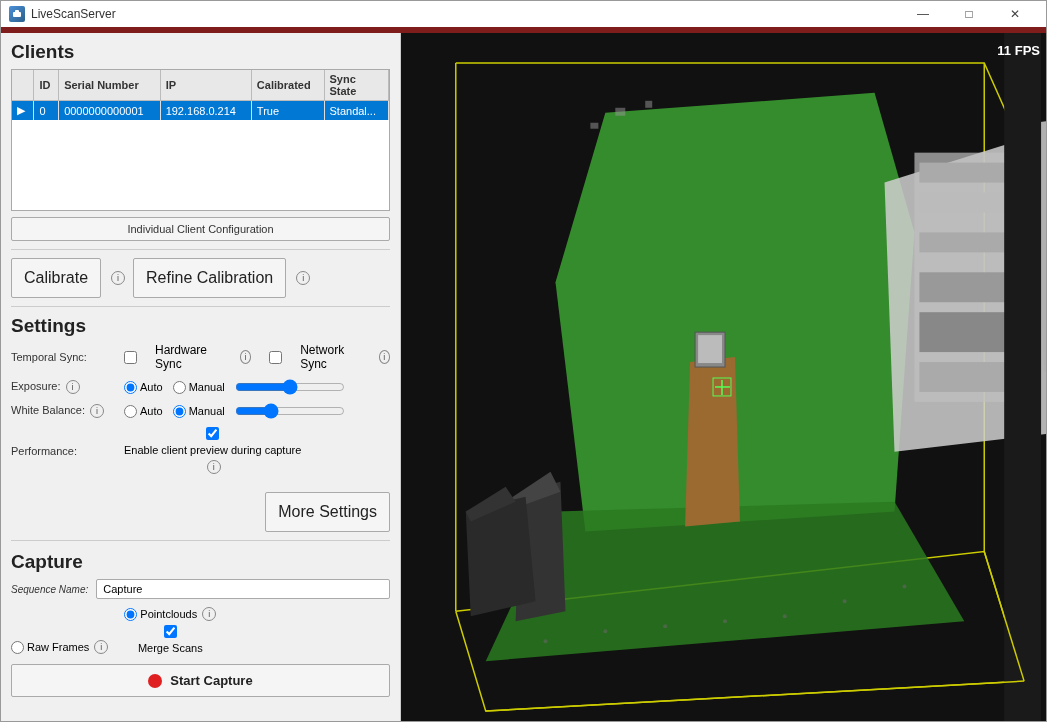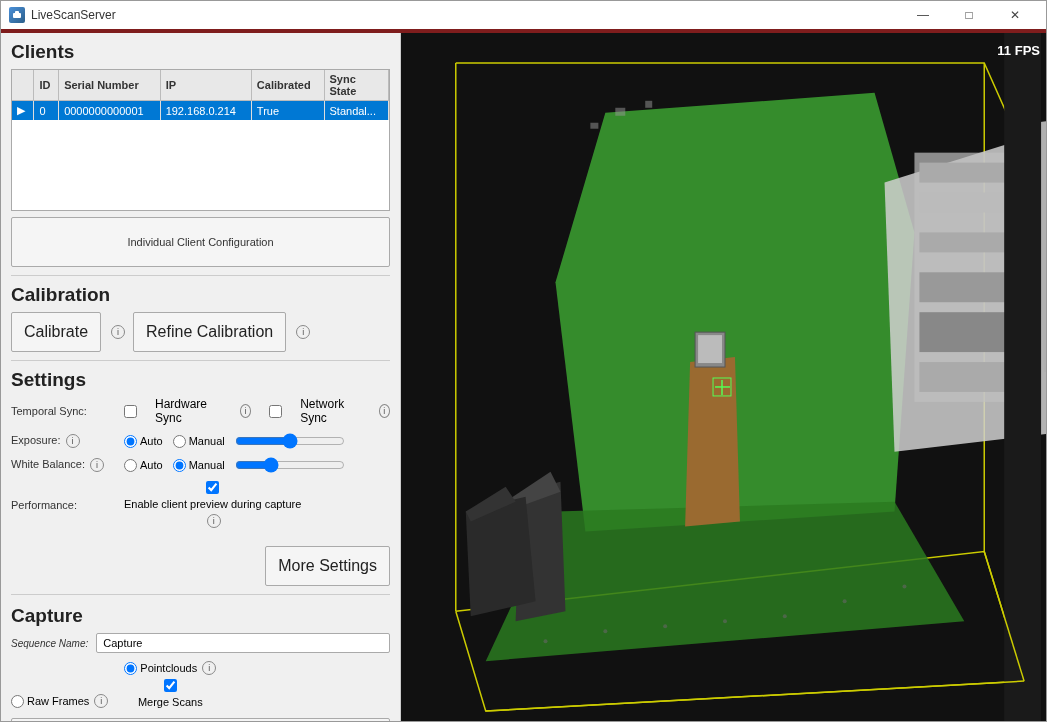--- a/index.html
+++ b/index.html
@@ -19,21 +19,21 @@
       border: 1px solid #999;
       background: #f0f0f0;
     }
     .title-bar {
       background: #ffffff;
       height: 32px;
       display: flex;
       align-items: center;
       justify-content: space-between;
       padding: 0 8px;
-      border-bottom: 4px solid #7f1d1d;
+      border-bottom: 6px solid #7f1d1d;
       flex-shrink: 0;
     }
     .title-bar-left {
       display: flex;
       align-items: center;
       gap: 6px;
     }
     .title-bar-icon {
       width: 16px;
       height: 16px;
@@ -136,21 +136,21 @@
       padding: 10px 12px;
       border: 1px solid #aaa;
       background: #f5f5f5;
       cursor: pointer;
       font-size: 16px;
       border-radius: 2px;
       color: #222;
     }
     .btn-full {
       width: 100%;
-      padding: 18px;
+      padding: 5px;
       border: 1px solid #aaa;
       background: #f5f5f5;
       cursor: pointer;
       font-size: 11px;
       border-radius: 2px;
       color: #333;
       text-align: center;
     }
     
     .info-icon {
@@ -349,21 +349,20 @@
             </tr>
           </tbody>
         </table>
         <div class="table-empty-space"></div>
       </div>
       <button class="btn-full">Individual Client Configuration</button>
 
       <div class="divider"></div>
 
       
-      <div class="section-title">Calibration</div>
       <div class="calib-row">
         <button class="btn">Calibrate</button>
         <span class="info-icon">i</span>
         <button class="btn">Refine Calibration</button>
         <span class="info-icon">i</span>
       </div>
 
       <div class="divider"></div>
 
       

